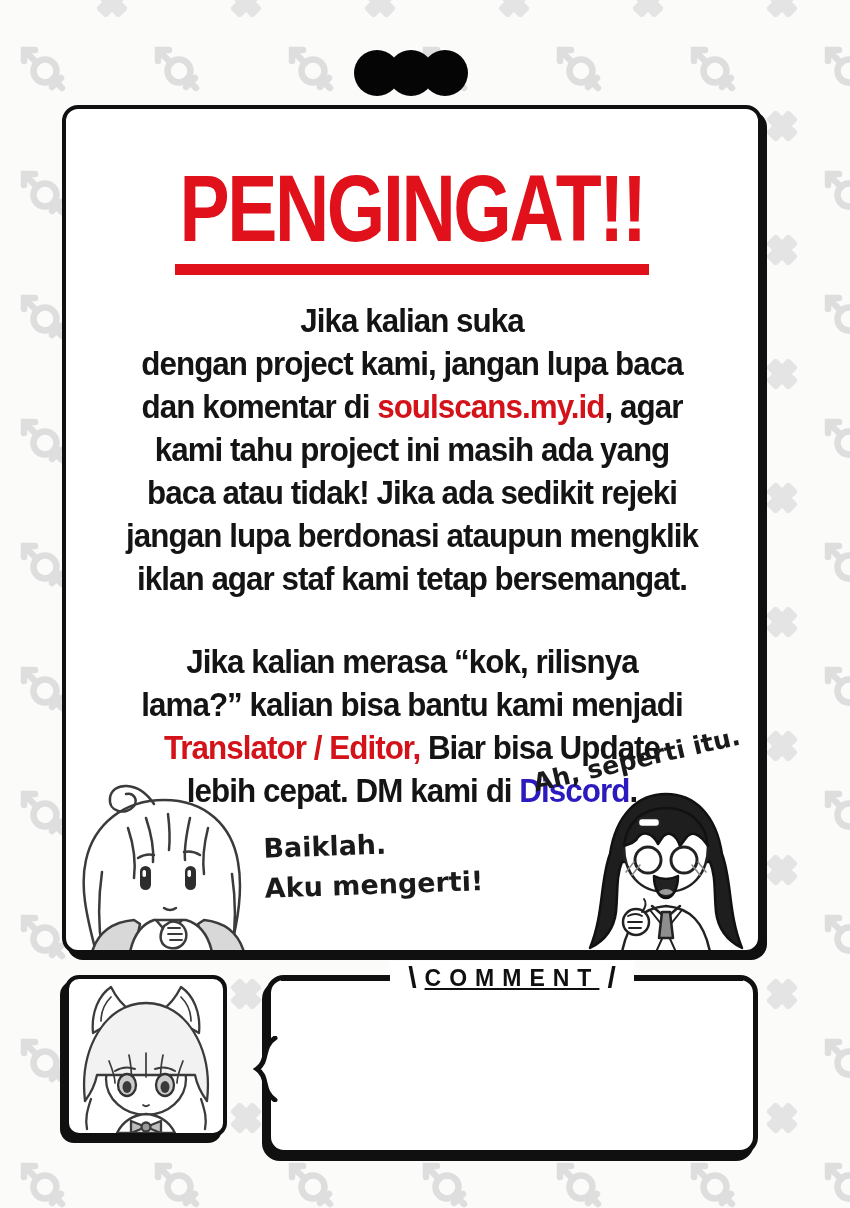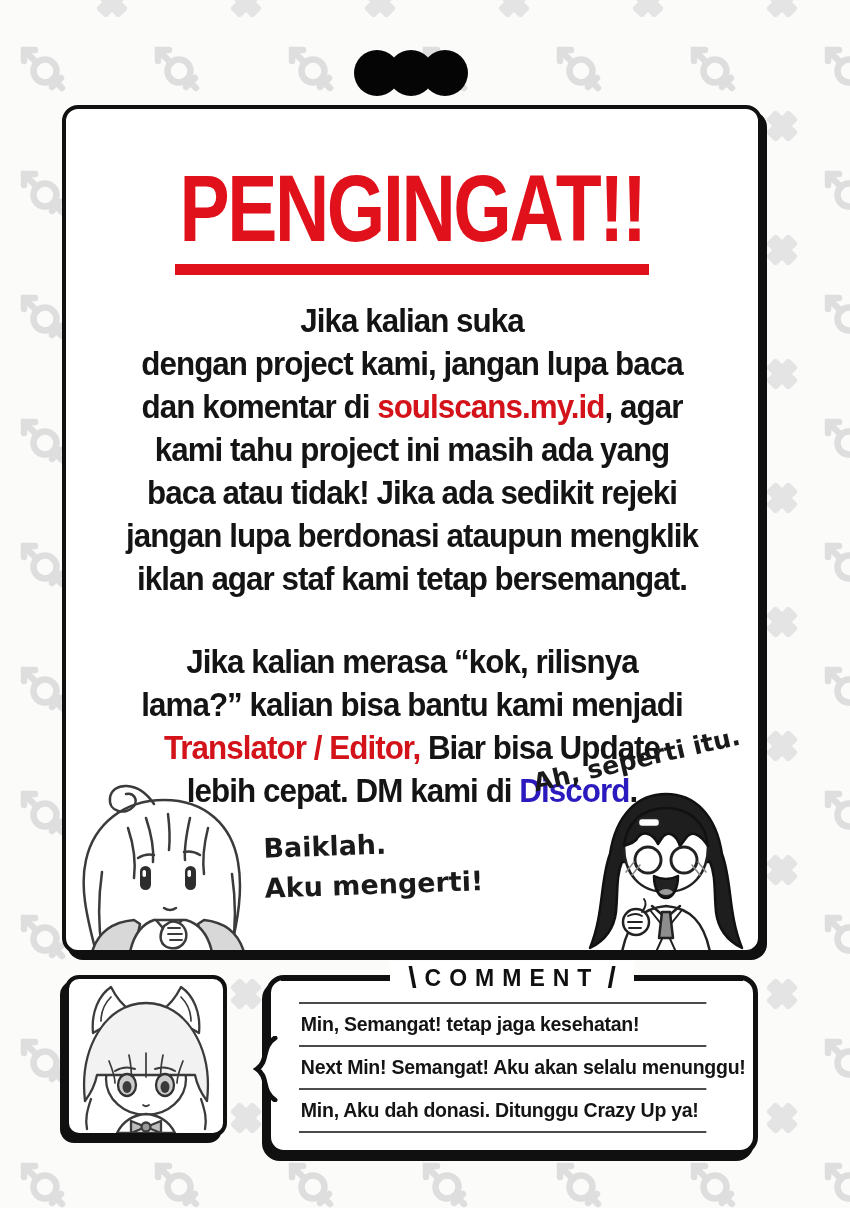--- a/index.html
+++ b/index.html
@@ -58,21 +58,21 @@
     background:#fff;border:5px solid #101010;border-radius:18px;
     box-shadow:-4px 6px 0 #101010;z-index:2;
   }
   #comment-header{
     position:absolute;left:10px;right:10px;top:-17px;height:30px;
     display:flex;align-items:center;z-index:3;
   }
   .h-line{flex:1;height:5px;background:#101010;}
   .h-mid{display:flex;align-items:center;background:#fff;padding:0 10px;}
   .h-slash{font-size:30px;font-weight:bold;color:#101010;padding:0 8px;}
-  #comment-title{font-size:23px;font-weight:800;letter-spacing:8px;color:#101010;}
+  #comment-title{font-size:23px;font-weight:800;letter-spacing:8px;color:#101010;text-decoration:underline;}
   #comment-list{position:absolute;left:28px;right:16px;top:22px;}
   .c-row{
     border-bottom:2px solid #4c4c4c;padding:8px 2px 9px;
     font-size:21px;font-weight:bold;letter-spacing:-0.3px;color:#141414;
     transform:scaleX(0.93);transform-origin:left center;white-space:nowrap;
   }
   .c-row:first-child{border-top:2px solid #4c4c4c;}
   #brace-notch{position:absolute;left:-18px;top:56px;width:26px;height:66px;z-index:4;}
 </style>
 </head>
@@ -835,18 +835,13 @@
       <span class="h-slash">\</span>
       <span id="comment-title">COMMENT</span>
       <span class="h-slash">/</span>
     </div>
     <div class="h-line"></div>
   </div>
   <svg id="brace-notch" width="26" height="66" viewBox="0 0 26 66">
     <path d="M22,2 C8,11 16,25 4,33 C16,41 8,55 22,64 L26,64 L26,2 Z" fill="#ffffff" stroke="none"></path>
     <path d="M22,2 C8,11 16,25 4,33 C16,41 8,55 22,64" fill="none" stroke="#101010" stroke-width="5" stroke-linecap="round"></path>
   </svg>
-  <div id="comment-list">
-      <div class="c-row">Min, Semangat! tetap jaga kesehatan!</div>
-      <div class="c-row">Next Min! Semangat! Aku akan selalu menunggu!</div>
-      <div class="c-row">Min, Aku dah donasi. Ditunggu Crazy Up ya!</div>
-    </div>
 </div>
 
 </body></html>

